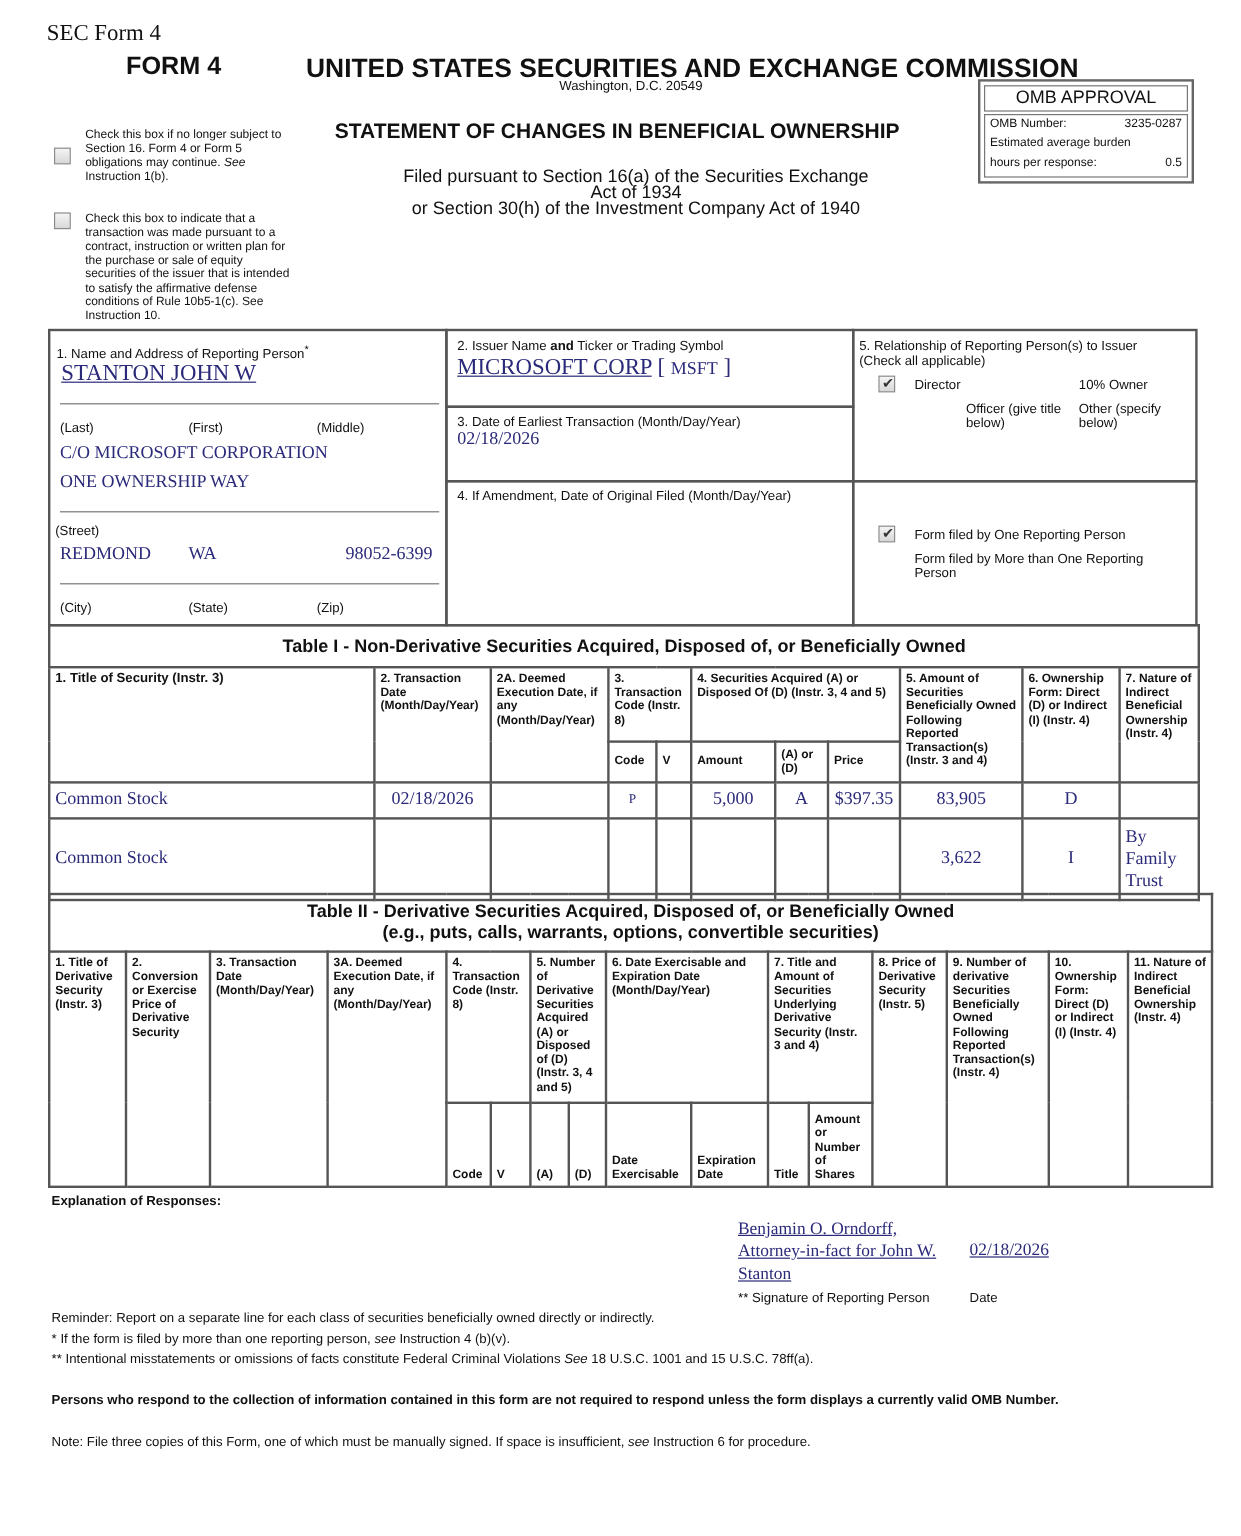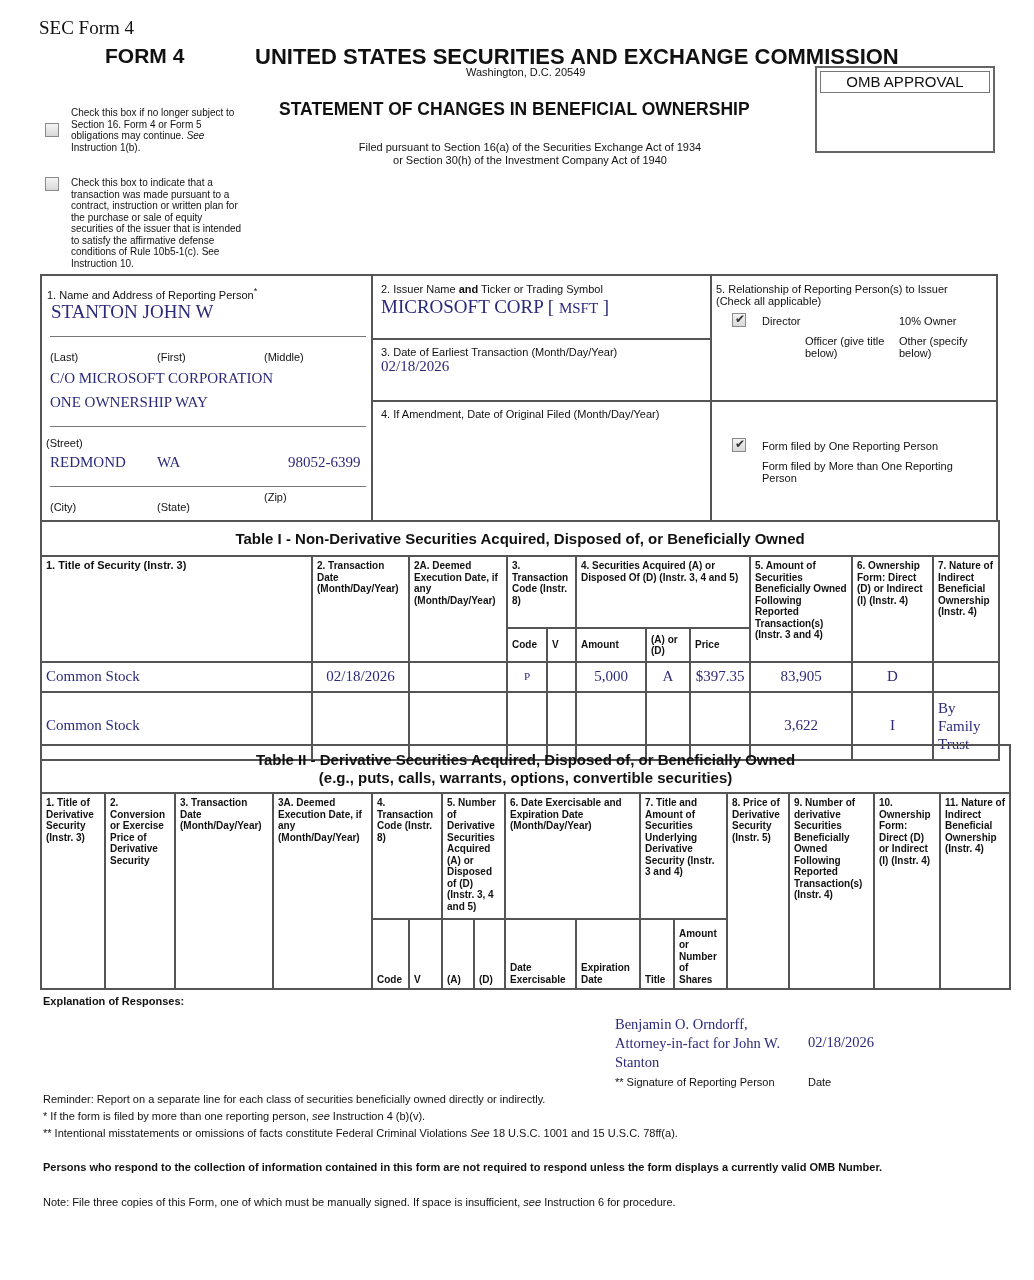--- a/index.html
+++ b/index.html
@@ -1,20 +1,20 @@
 <!DOCTYPE html>
 <html><head>
 <meta charset="utf-8">
 <style>
   html, body { margin: 0; padding: 0; background: #ffffff; }
   body { width: 1034px; height: 1280px; position: relative; font-family: "Liberation Sans", sans-serif; color: #111; overflow: hidden; }
   .abs { position: absolute; }
   .serif { font-family: "Liberation Serif", serif; }
   .blue { color: #2b2a7a; }
-  .link { color: #2b2a7a; }
+  .link { color: #2b2a7a; text-decoration: underline; }
   .sm { font-size: 11px; line-height: 12px; }
   .xs { font-size: 10px; line-height: 11.5px; }
   .b { font-weight: bold; }
   .box { position: absolute; border: 2px solid #555; box-sizing: border-box; }
   .cb { position: absolute; width: 14px; height: 14px; border: 1px solid #8a8a8a; background: linear-gradient(#f4f4f4, #d8d8d8); box-sizing: border-box; }
   .cb.checked::after { content: "\2714"; position: absolute; left: 2px; top: -2px; font-size: 12px; color: #333; }
   table { border-collapse: collapse; position: absolute; table-layout: fixed; }
   td, th { border: 2px solid #555; vertical-align: top; padding: 3px 4px; box-sizing: border-box; font-weight: bold; font-size: 10px; line-height: 11.5px; text-align: left; }
   td.val { font-weight: normal; font-family: "Liberation Serif", serif; font-size: 15px; color: #2b2a7a; vertical-align: middle; text-align: center; }
   td.val.left { text-align: left; }
@@ -22,52 +22,63 @@
   .hr { position: absolute; height: 0; border-top: 1px solid #777; }
 </style>
 </head>
 <body>
 
 <div class="abs serif" style="left:39px;top:17px;font-size:19px;">SEC Form 4</div>
 <div class="abs b" style="left:105px;top:44px;font-size:21px;">FORM 4</div>
 <div class="abs b" style="left:255px;top:44px;font-size:22px;">UNITED STATES SECURITIES AND EXCHANGE COMMISSION</div>
 <div class="abs" style="left:466px;top:66px;font-size:11px;">Washington, D.C. 20549</div>
 <div class="abs b" style="left:279px;top:99px;font-size:17.5px;">STATEMENT OF CHANGES IN BENEFICIAL OWNERSHIP</div>
-<div class="abs" style="left:330px;top:141px;width:400px;font-size:11px;line-height:13px;text-align:center;">
+<div class="abs" style="left:330px;top:141px;width:400px;font-size:15px;line-height:13px;text-align:center;">
   <div>Filed pursuant to Section 16(a) of the Securities Exchange Act of 1934</div>
   <div>or Section 30(h) of the Investment Company Act of 1940</div>
 </div>
 
 <div class="cb" style="left:45px;top:123px;"></div>
 <div class="abs xs" style="left:71px;top:107px;width:180px;"><span>Check this box if no longer subject to Section 16. Form 4 or Form 5 obligations may continue. </span><i>See</i><span> Instruction 1(b).</span></div>
 <div class="cb" style="left:45px;top:177px;"></div>
 <div class="abs xs" style="left:71px;top:177px;width:172px;">Check this box to indicate that a transaction was made pursuant to a contract, instruction or written plan for the purchase or sale of equity securities of the issuer that is intended to satisfy the affirmative defense conditions of Rule 10b5-1(c). See Instruction 10.</div>
 
 <div class="box" style="left:815px;top:66px;width:180px;height:87px;border-width:2px;border-color:#666;">
   <div style="position:absolute;left:3px;top:3px;right:3px;height:20px;border:1px solid #777;text-align:center;font-size:15px;line-height:20px;">OMB APPROVAL</div>
+  <div style="position:absolute;left:3px;top:27px;right:3px;bottom:3px;border:1px solid #777;font-size:10px;line-height:16px;padding:0 4px;">
+    <div style="display:flex;justify-content:space-between;">
+        <span>OMB Number:</span>
+        <span>3235-0287</span>
+      </div>
+    <div>Estimated average burden</div>
+    <div style="display:flex;justify-content:space-between;">
+        <span>hours per response:</span>
+        <span>0.5</span>
+      </div>
+  </div>
 </div>
 
 <div class="box" style="left:40px;top:274px;width:333px;height:248px;">
   <div class="abs sm" style="left:5px;top:9px;"><span>1. Name and Address of Reporting Person</span><sup>*</sup></div>
   <div class="abs serif link" style="left:9px;top:25px;font-size:19px;">STANTON JOHN W</div>
   <div class="hr" style="left:8px;right:5px;top:60px;"></div>
   <div class="abs sm" style="left:8px;top:75px;">(Last)</div>
   <div class="abs sm" style="left:115px;top:75px;">(First)</div>
   <div class="abs sm" style="left:222px;top:75px;">(Middle)</div>
   <div class="abs serif blue" style="left:8px;top:94px;font-size:15px;">C/O MICROSOFT CORPORATION</div>
   <div class="abs serif blue" style="left:8px;top:118px;font-size:15px;">ONE OWNERSHIP WAY</div>
   <div class="hr" style="left:8px;right:5px;top:150px;"></div>
   <div class="abs sm" style="left:4px;top:161px;">(Street)</div>
   <div class="abs serif blue" style="left:8px;top:178px;font-size:15px;">REDMOND</div>
   <div class="abs serif blue" style="left:115px;top:178px;font-size:15px;">WA</div>
   <div class="abs serif blue" style="left:222px;top:178px;font-size:15px;margin-left:24px;">98052-6399</div>
   <div class="hr" style="left:8px;right:5px;top:210px;"></div>
   <div class="abs sm" style="left:8px;top:225px;">(City)</div>
   <div class="abs sm" style="left:115px;top:225px;">(State)</div>
-  <div class="abs sm" style="left:222px;top:215px;text-align:center;">(Zip)</div>
+  <div class="abs sm" style="left:222px;top:225px;text-align:center;">(Zip)</div>
 </div>
 
 <div class="box" style="left:371px;top:274px;width:341px;height:66px;">
   <div class="abs sm" style="left:8px;top:7px;"><span>2. Issuer Name </span><b>and</b><span> Ticker or Trading Symbol</span></div>
   <div class="abs serif" style="left:8px;top:20px;font-size:19px;white-space:nowrap;">
     <span class="link">MICROSOFT CORP</span>
     <span class="blue">[</span>
     <span class="blue" style="font-size:15px;">MSFT</span>
     <span class="blue">]</span>
   </div>
@@ -110,21 +121,21 @@
       <col style="width:66px">
   </colgroup>
   <tbody>
       <tr>
     <td colspan="11" class="tbl-title" style="height:35px;vertical-align:middle;">Table I - Non-Derivative Securities Acquired, Disposed of, or Beneficially Owned</td>
   </tr>
   <tr>
     <td rowspan="2" style="font-size:11px;">1. Title of Security (Instr. 3)</td>
     <td rowspan="2">2. Transaction Date (Month/Day/Year)</td>
     <td rowspan="2">2A. Deemed Execution Date, if any (Month/Day/Year)</td>
-    <td colspan="2" style="height:72px;">3. Transaction Code (Instr. 8)</td>
+    <td colspan="2" style="height:62px;">3. Transaction Code (Instr. 8)</td>
     <td colspan="3">4. Securities Acquired (A) or Disposed Of (D) (Instr. 3, 4 and 5)</td>
     <td rowspan="2">5. Amount of Securities Beneficially Owned Following Reported Transaction(s) (Instr. 3 and 4)</td>
     <td rowspan="2">6. Ownership Form: Direct (D) or Indirect (I) (Instr. 4)</td>
     <td rowspan="2">7. Nature of Indirect Beneficial Ownership (Instr. 4)</td>
   </tr>
   <tr>
     <td style="height:34px;vertical-align:middle;">Code</td>
     <td style="vertical-align:middle;">V</td>
     <td style="vertical-align:middle;">Amount</td>
     <td style="vertical-align:middle;">(A) or (D)</td>

